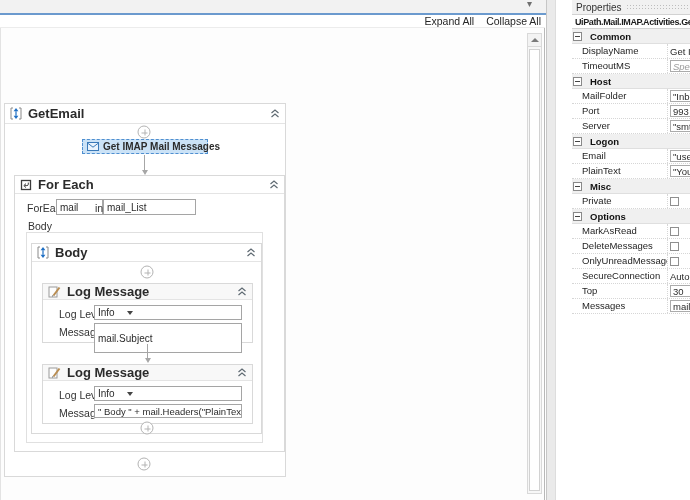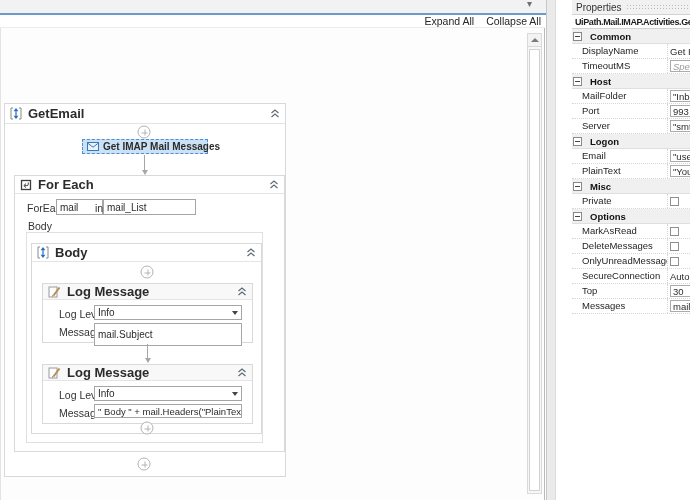--- a/index.html
+++ b/index.html
@@ -37,21 +37,21 @@
        border-right:3.5px solid transparent; border-top:5px solid #a6a6a6; transform:translateX(-50%); }
 
   .imap-activity { position:absolute; left:77px; top:35px; width:126px; height:15px;
        background:#cbe2f6; border:1px dashed #4f8fd0; display:flex; align-items:center; gap:4px;
        padding:0 4px; cursor:pointer; }
   .imap-activity .act-title { font-size:10px; }
 
   .flabel { position:absolute; font-size:10.5px; color:#333; white-space:nowrap; }
   .tbox { position:absolute; background:#fff; border:1px solid #a5a5a5; font-size:10px;
        padding:0 3px; white-space:nowrap; overflow:hidden; display:flex; align-items:center; cursor:text; }
-  .combo { justify-content:space-between; cursor:pointer;gap:8px; }
+  .combo { justify-content:flex-start; cursor:pointer;gap:8px; }
   .combo-caret { width:0; height:0; border-left:3px solid transparent; border-right:3px solid transparent;
        border-top:4px solid #444; flex:none; margin-left:4px; }
 
   .log-header { background:#f8f8f8; }
 
   
   .scrollbar { position:absolute; left:526px; top:5px; width:15px; height:461px;
        background:#f7f7f7; border:1px solid #d9d9d9; }
   .scroll-btn { position:absolute; left:0; right:0; top:0; height:13px; border-bottom:1px solid #d9d9d9;
        background:#f3f3f3; cursor:pointer; }
@@ -190,21 +190,21 @@
                     <path d="M1.5 4 L5 1 L8.5 4" fill="none" stroke="#5f6a72" stroke-width="1.2"></path>
                     <path d="M1.5 8 L5 5 L8.5 8" fill="none" stroke="#5f6a72" stroke-width="1.2"></path>
                   </svg>
                 </div>
                 <span class="flabel" style="left:16px; top:24px;">Log Level</span>
                 <div class="tbox combo" style="left:51px; top:21px; width:148px; height:15px;">
                   <span>Info</span>
                   <span class="combo-caret"></span>
                 </div>
                 <span class="flabel" style="left:16px; top:42px;">Message</span>
-                <div class="tbox" style="left:51px; top:39px; width:148px; height:23px;">mail.Subject</div>
+                <div class="tbox" style="left:51px; top:39px; width:148px; height:30px;">mail.Subject</div>
               </div>
 
               <div class="vline" style="left:115px; top:100px; height:14px;"></div>
               <div class="ahead" style="left:115.5px; top:114px;"></div>
 
               <div class="wf-box" style="left:10px; top:120px; width:211px; height:60px;">
                 <div class="act-header log-header" style="height:16px;">
                   <svg width="13" height="12" viewBox="0 0 13 12">
                     <rect x="1" y="1" width="8" height="10" fill="#fdfdfd" stroke="#9a9a9a"></rect>
                     <line x1="11.5" y1="1.5" x2="5.5" y2="9.5" stroke="#b98d52" stroke-width="2"></line>

